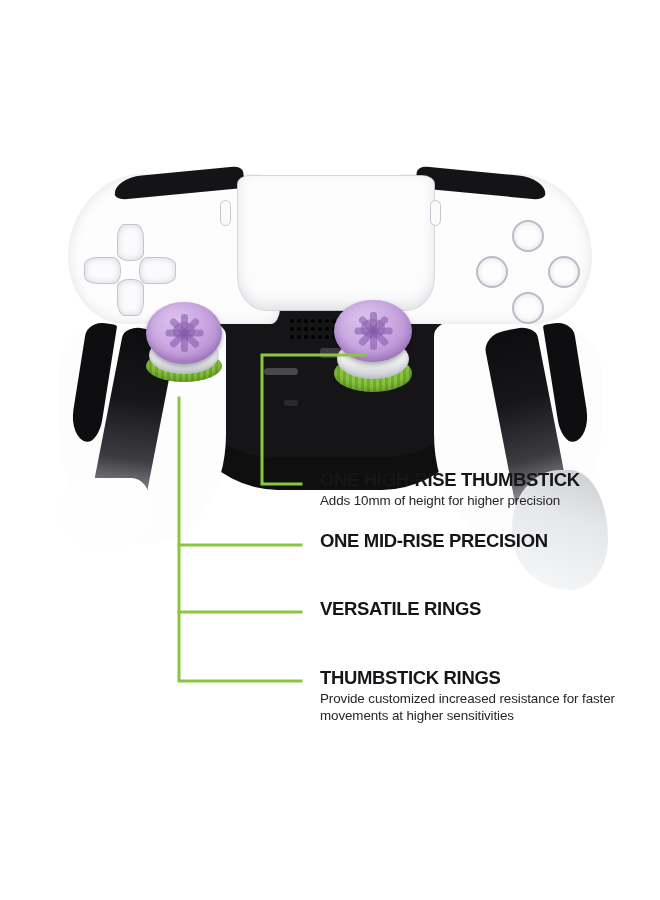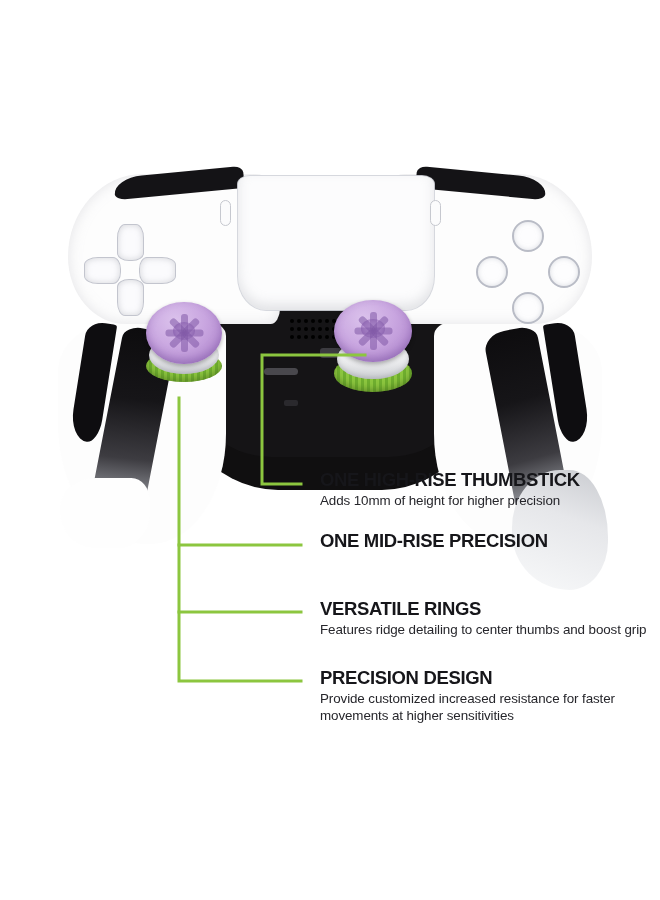--- a/index.html
+++ b/index.html
@@ -388,21 +388,20 @@
     <h3>ONE HIGH-RISE THUMBSTICK</h3>
     <p>Adds 10mm of height for higher precision</p>
   </div>
 
   <div class="callout" id="callout-2">
     <h3>ONE MID-RISE PRECISION</h3>
   </div>
 
   <div class="callout" id="callout-3">
     <h3>VERSATILE RINGS</h3>
-    <p>Features ridge detailing to center thumbs and boost grip</p>
   </div>
 
   <div class="callout" id="callout-4">
-    <h3>PRECISION DESIGN</h3>
+    <h3>THUMBSTICK RINGS</h3>
     <p>Provide customized increased resistance for faster movements at higher sensitivities</p>
   </div>
 
 </div>
 
 </body></html>

